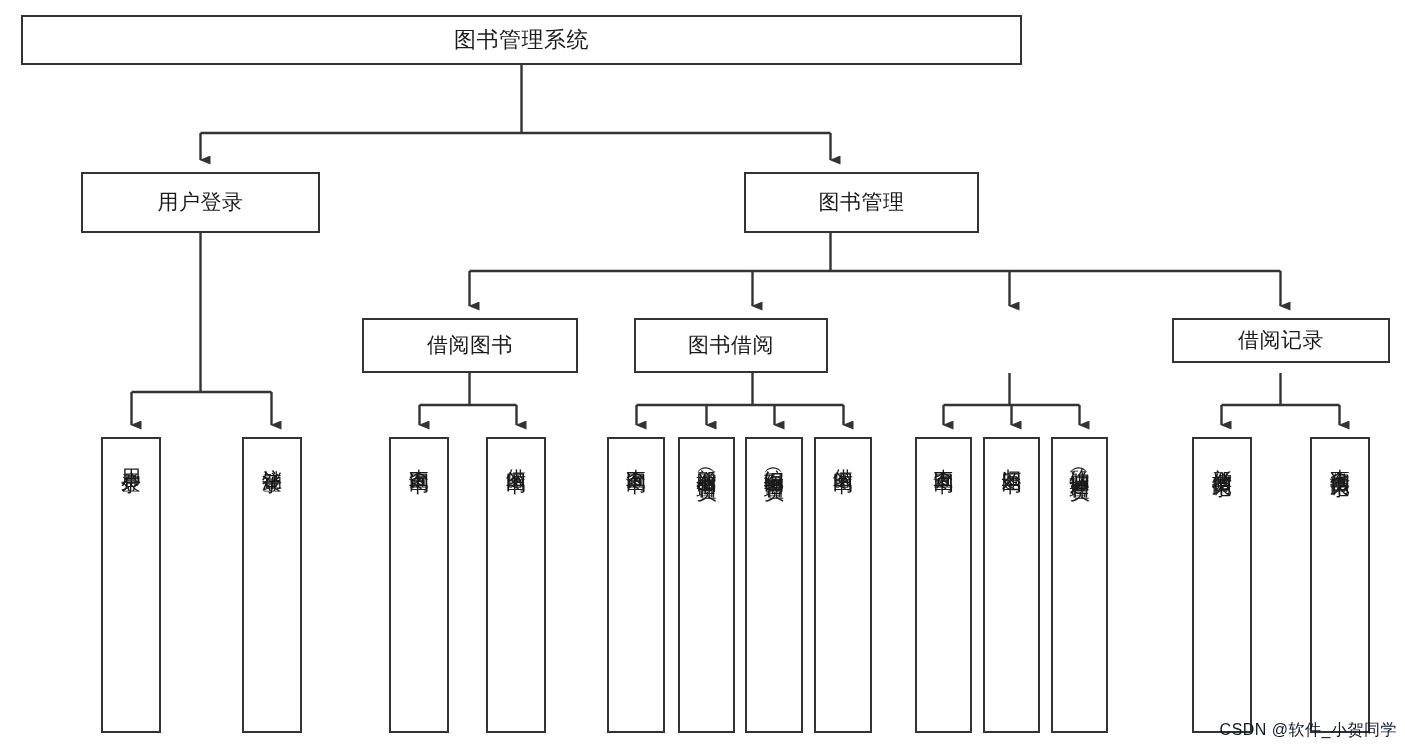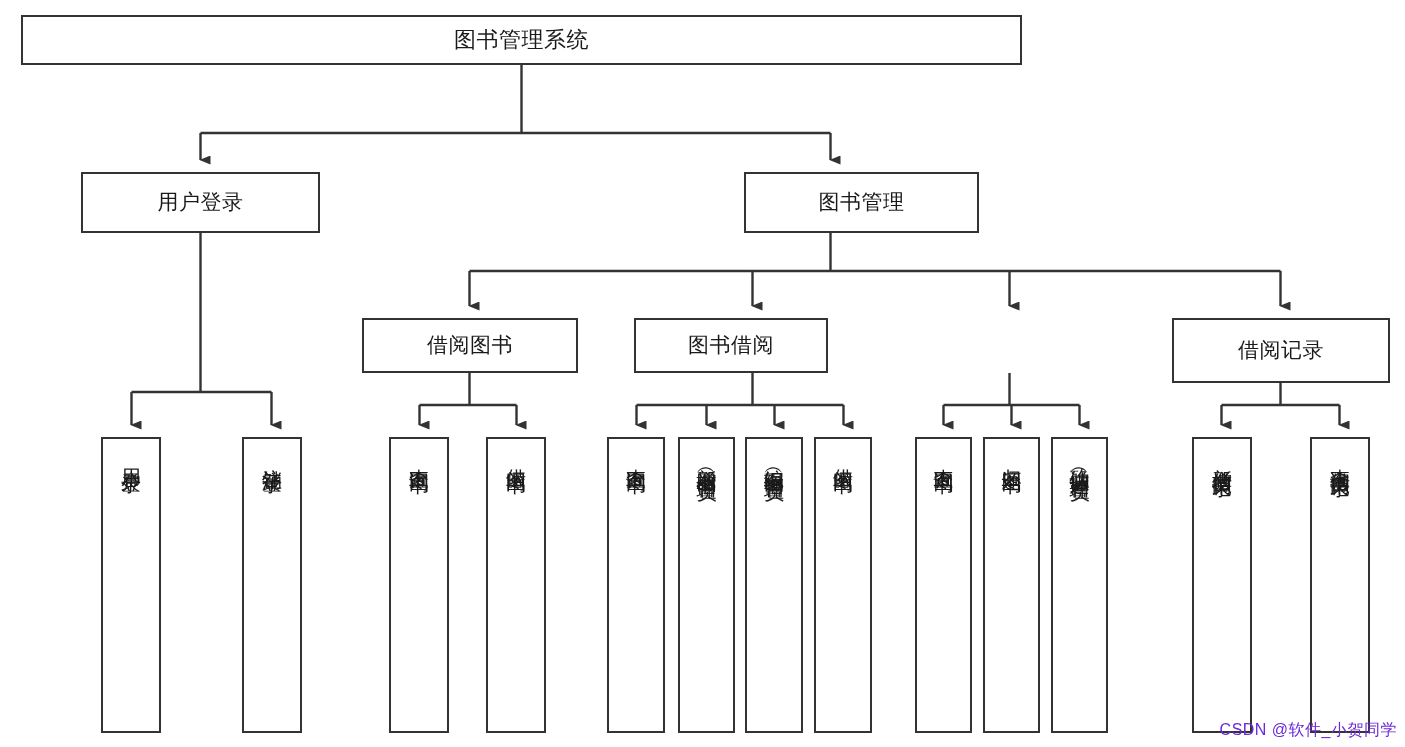--- a/index.html
+++ b/index.html
@@ -55,21 +55,21 @@
     white-space: normal;
     height: auto;
     max-height: 100%;
   }
   .node.root .node-label { font-size: 22px; }
   .watermark {
     position: absolute;
     right: 8px;
     bottom: 6px;
     font-size: 16px;
-    color: #6d28d9;
+    color: #0f172a;
     letter-spacing: 0.5px;
     white-space: nowrap;
     pointer-events: none;
   }
 </style>
 </head>
 <body>
 
 <div id="diagram-root">
 
@@ -147,21 +147,21 @@
   <div class="node" style="left:712px; top:172px; width:235px; height:61px;margin-left:32px;">
     <span class="node-label">图书管理</span>
   </div>
 
   <div class="node" style="left:362px; top:318px; width:216px; height:55px;">
     <span class="node-label">借阅图书</span>
   </div>
   <div class="node" style="left:634px; top:318px; width:194px; height:55px;">
     <span class="node-label">图书借阅</span>
   </div>
-  <div class="node" style="left:1172px; top:318px; width:218px; height:65px;">
+  <div class="node" style="left:1172px; top:318px; width:218px; height:45px;">
     <span class="node-label">借阅记录</span>
   </div>
 
   <div class="node vertical" style="left:101px; top:437px; width:60px; height:296px;">
     <span class="node-label">用户登录</span>
   </div>
   <div class="node vertical" style="left:242px; top:437px; width:60px; height:296px;">
     <span class="node-label">注销登录</span>
   </div>
 

